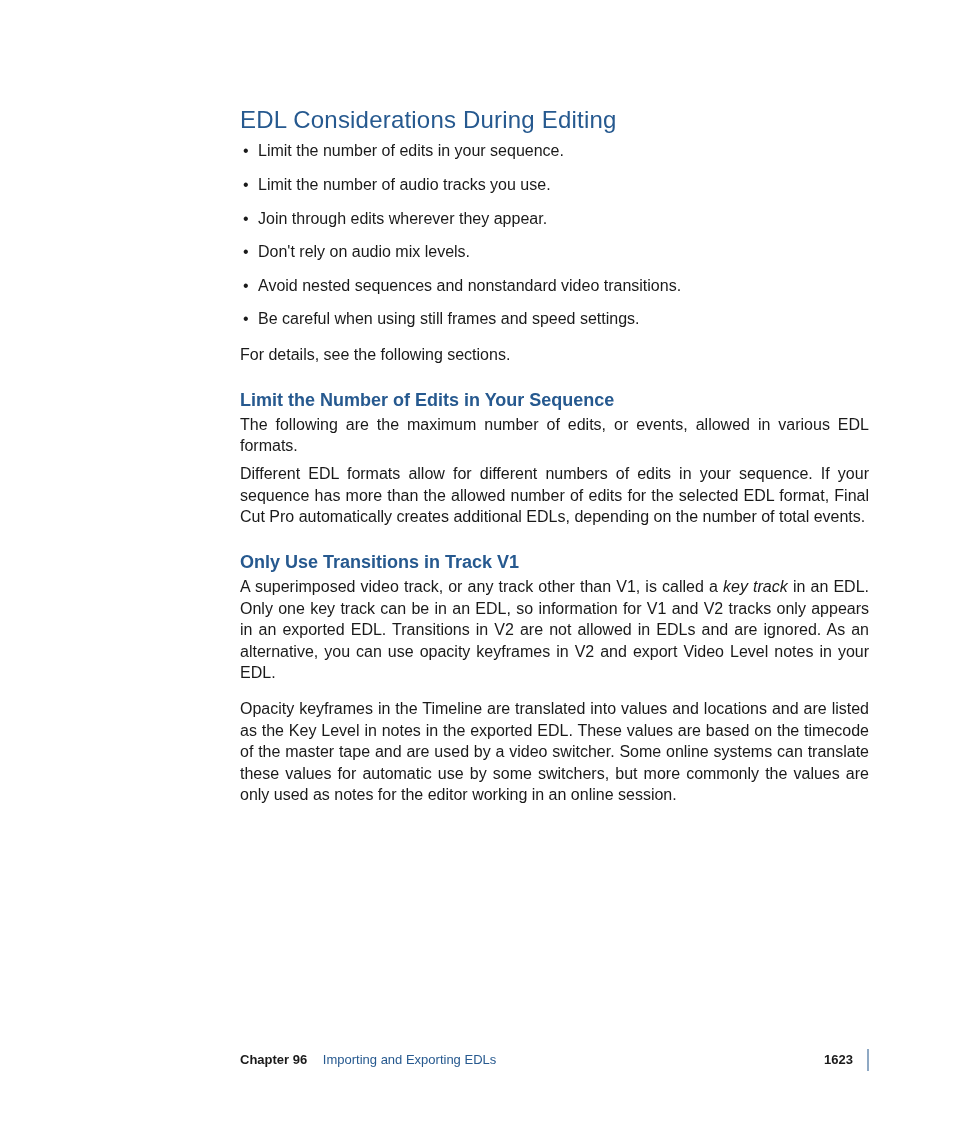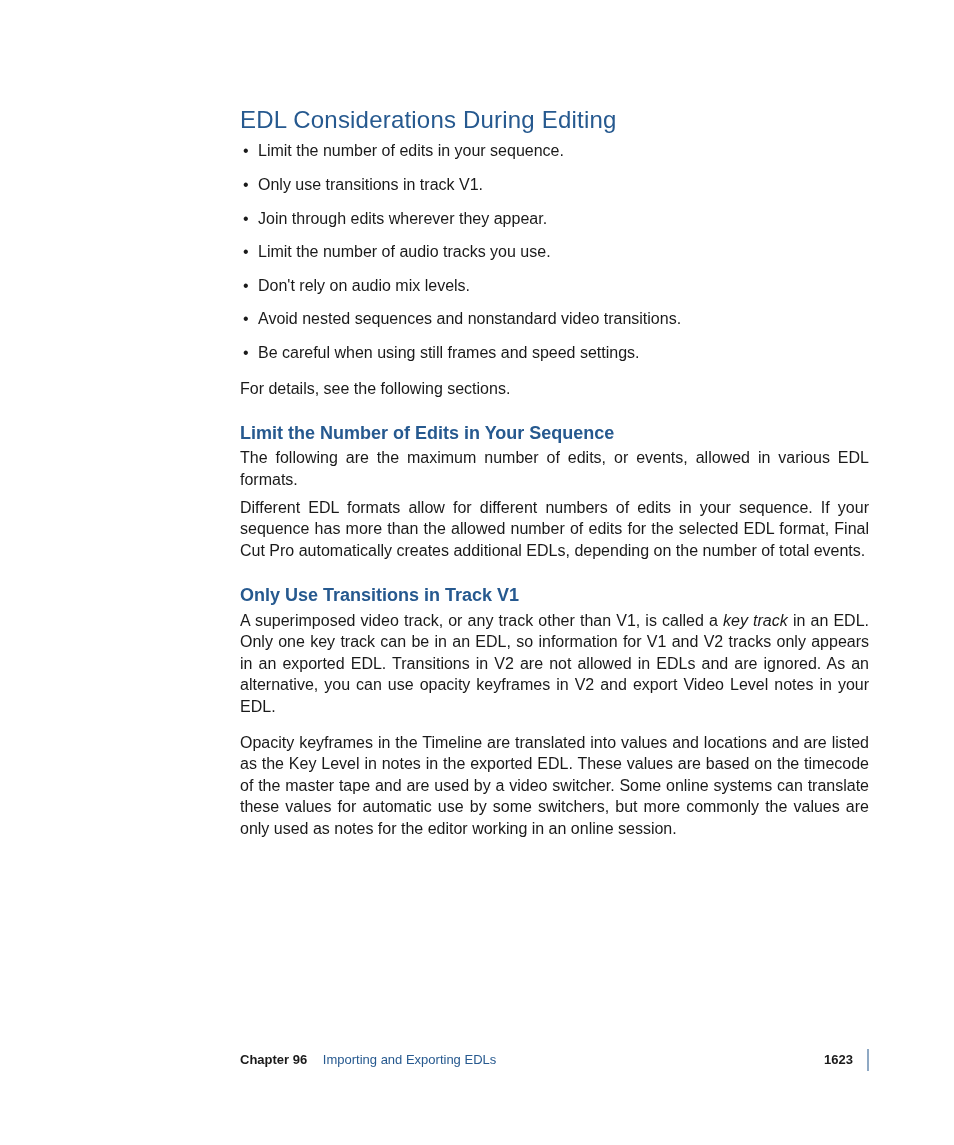--- a/index.html
+++ b/index.html
@@ -88,23 +88,22 @@
 </style>
 </head>
 <body>
 
 <div class="page">
 
   <div class="h1">EDL Considerations During Editing</div>
 
   <ul class="bullets">
     <li>Limit the number of edits in your sequence.</li>
-    <li>Only use transitions in track V1.</li>
+    <li>Limit the number of audio tracks you use.</li>
     <li>Join through edits wherever they appear.</li>
-    <li>Limit the number of audio tracks you use.</li>
     <li>Don't rely on audio mix levels.</li>
     <li>Avoid nested sequences and nonstandard video transitions.</li>
     <li>Be careful when using still frames and speed settings.</li>
   </ul>
 
   <div class="para">For details, see the following sections.</div>
 
   <div class="h2">Limit the Number of Edits in Your Sequence</div>
   <div class="para tight">The following are the maximum number of edits, or events, allowed in various EDL formats.</div>
   <div class="para">Different EDL formats allow for different numbers of edits in your sequence. If your sequence has more than the allowed number of edits for the selected EDL format, Final Cut Pro automatically creates additional EDLs, depending on the number of total events.</div>

